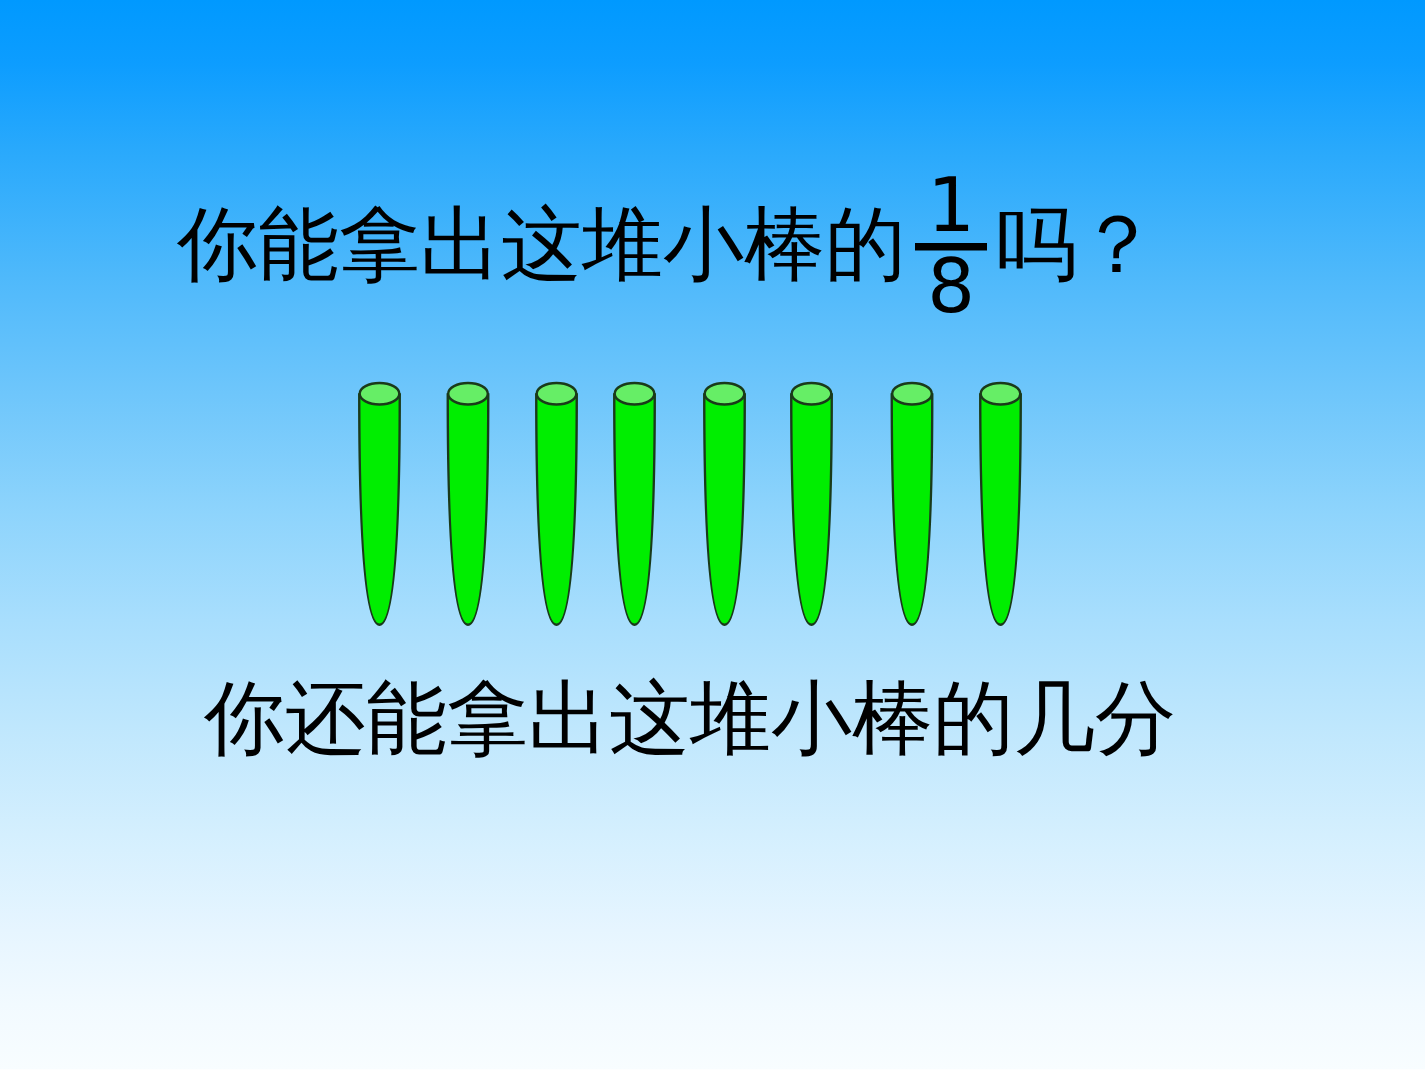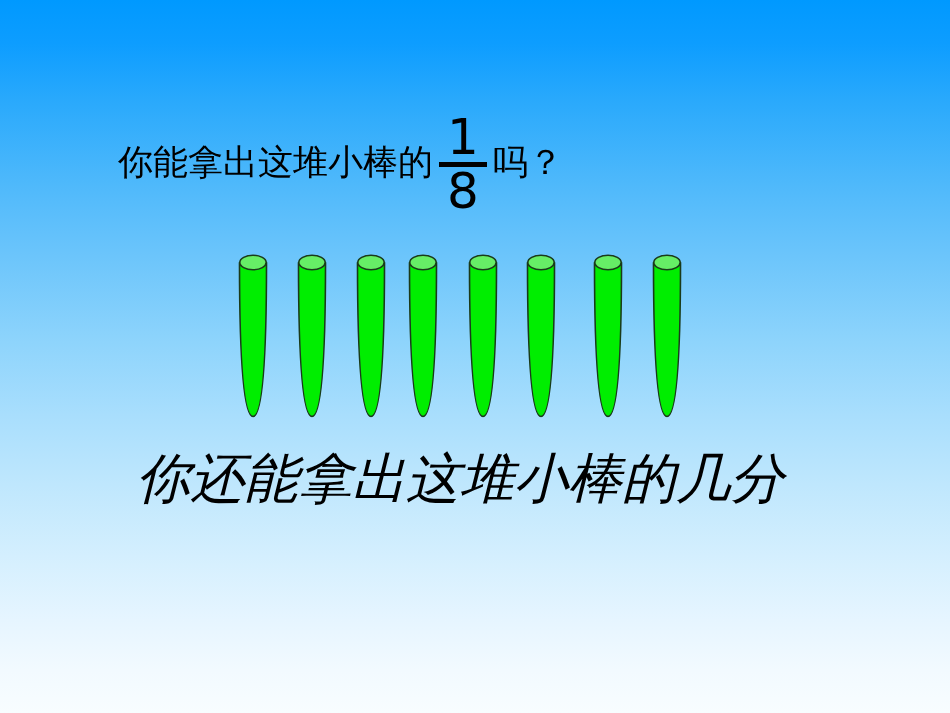--- a/index.html
+++ b/index.html
@@ -40,22 +40,22 @@
     left: 118px;
     top: 108px;
     width: 760px;
     height: 110px;
     display: flex;
     align-items: center;
     white-space: nowrap;
   }
 
   .q-text {
-    font-family: Liberation Serif, serif;
-    font-size: 35px;
+    font-family: Liberation Sans, sans-serif;
+    font-size: 54px;
     line-height: 1.05;
     color: #000000;
     letter-spacing: 0px;
   }
 
   
   #fraction-one-eighth {
     display: inline-flex;
     flex-direction: column;
     align-items: center;
@@ -98,21 +98,20 @@
   }
 
   .stick svg { display: block; }
 
   
   #question-paragraph-2 {
     position: absolute;
     left: 136px;
     top: 442px;
     width: 724px;
-    font-style: italic;
   }
 
   .q2-line {
     font-family: "DejaVu Sans", sans-serif;
     font-size: 54px;
     line-height: 74px;
     color: #000000;
     white-space: nowrap;
   }
 </style>

